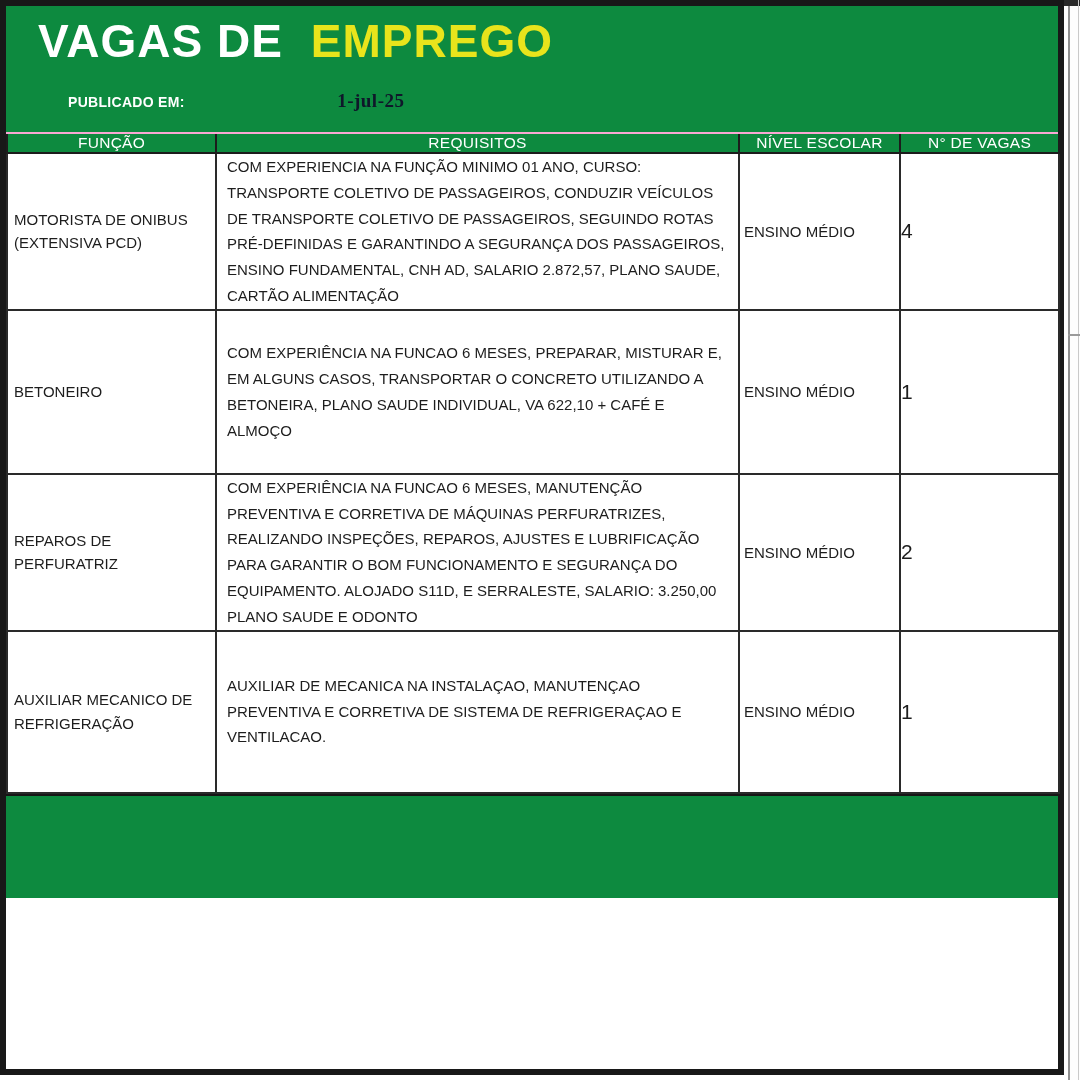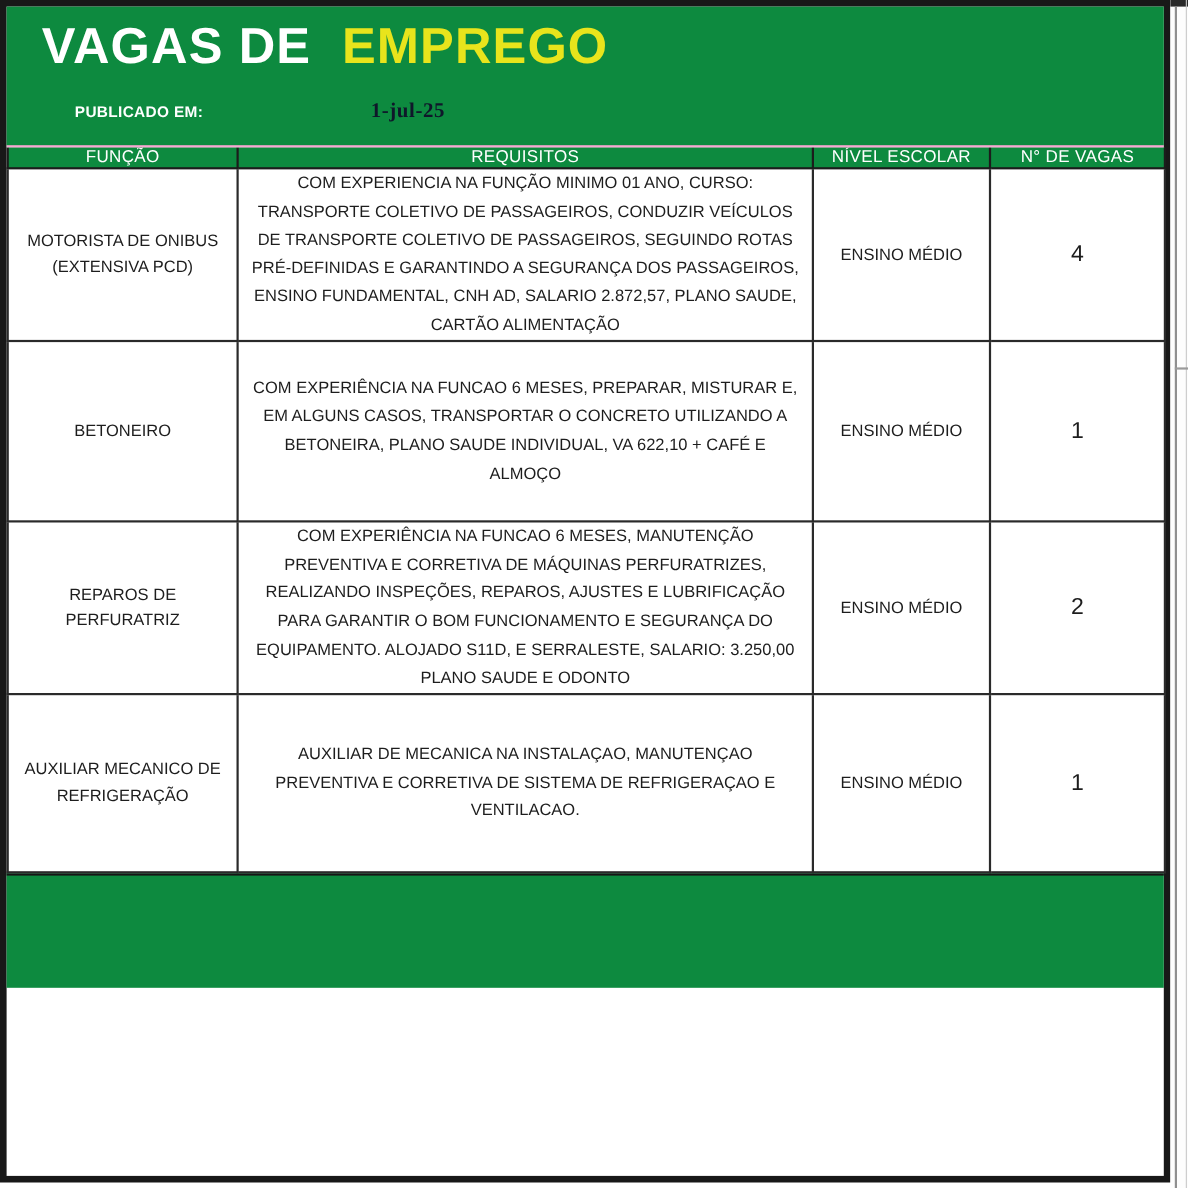--- a/index.html
+++ b/index.html
@@ -36,25 +36,25 @@
   table{border-collapse:collapse;width:100%;table-layout:fixed;}
   col.c1{width:209px;} col.c2{width:523px;} col.c3{width:161px;} col.c4{width:159px;}
   th{
     background:var(--green,#0d8a3f);color:#ffffff;font-weight:400;
     font-size:15.5px;height:16px;border:2px solid #1c1c1c;border-top:0;
     letter-spacing:.3px;
   }
   td{
     border:2px solid var(--grid,#2a2a2a);
     color:var(--ink,#1d1d1d);
-    text-align:center;vertical-align:middle;background:#ffffff;
+    text-align:left;vertical-align:middle;background:#ffffff;
   }
   .c-func{font-size:15px;line-height:1.55;padding:0 6px;}
   .c-req{font-size:15px;line-height:1.72;padding:0 10px;}
-  .c-niv{font-size:15px;line-height:1.55;padding:0 20px;}
+  .c-niv{font-size:15px;line-height:1.55;padding:0 4px;}
   .c-vag{font-size:21px;}
   tr.r0 td{height:154px;}
   tr.r1 td{height:161px;}
   tr.r2 td{height:164px;}
   tr.r3 td{height:132px;}
   tr.r4 td{height:162px;}
 
   
   .footer-band{
     height:104px;background:var(--green,#0d8a3f);

